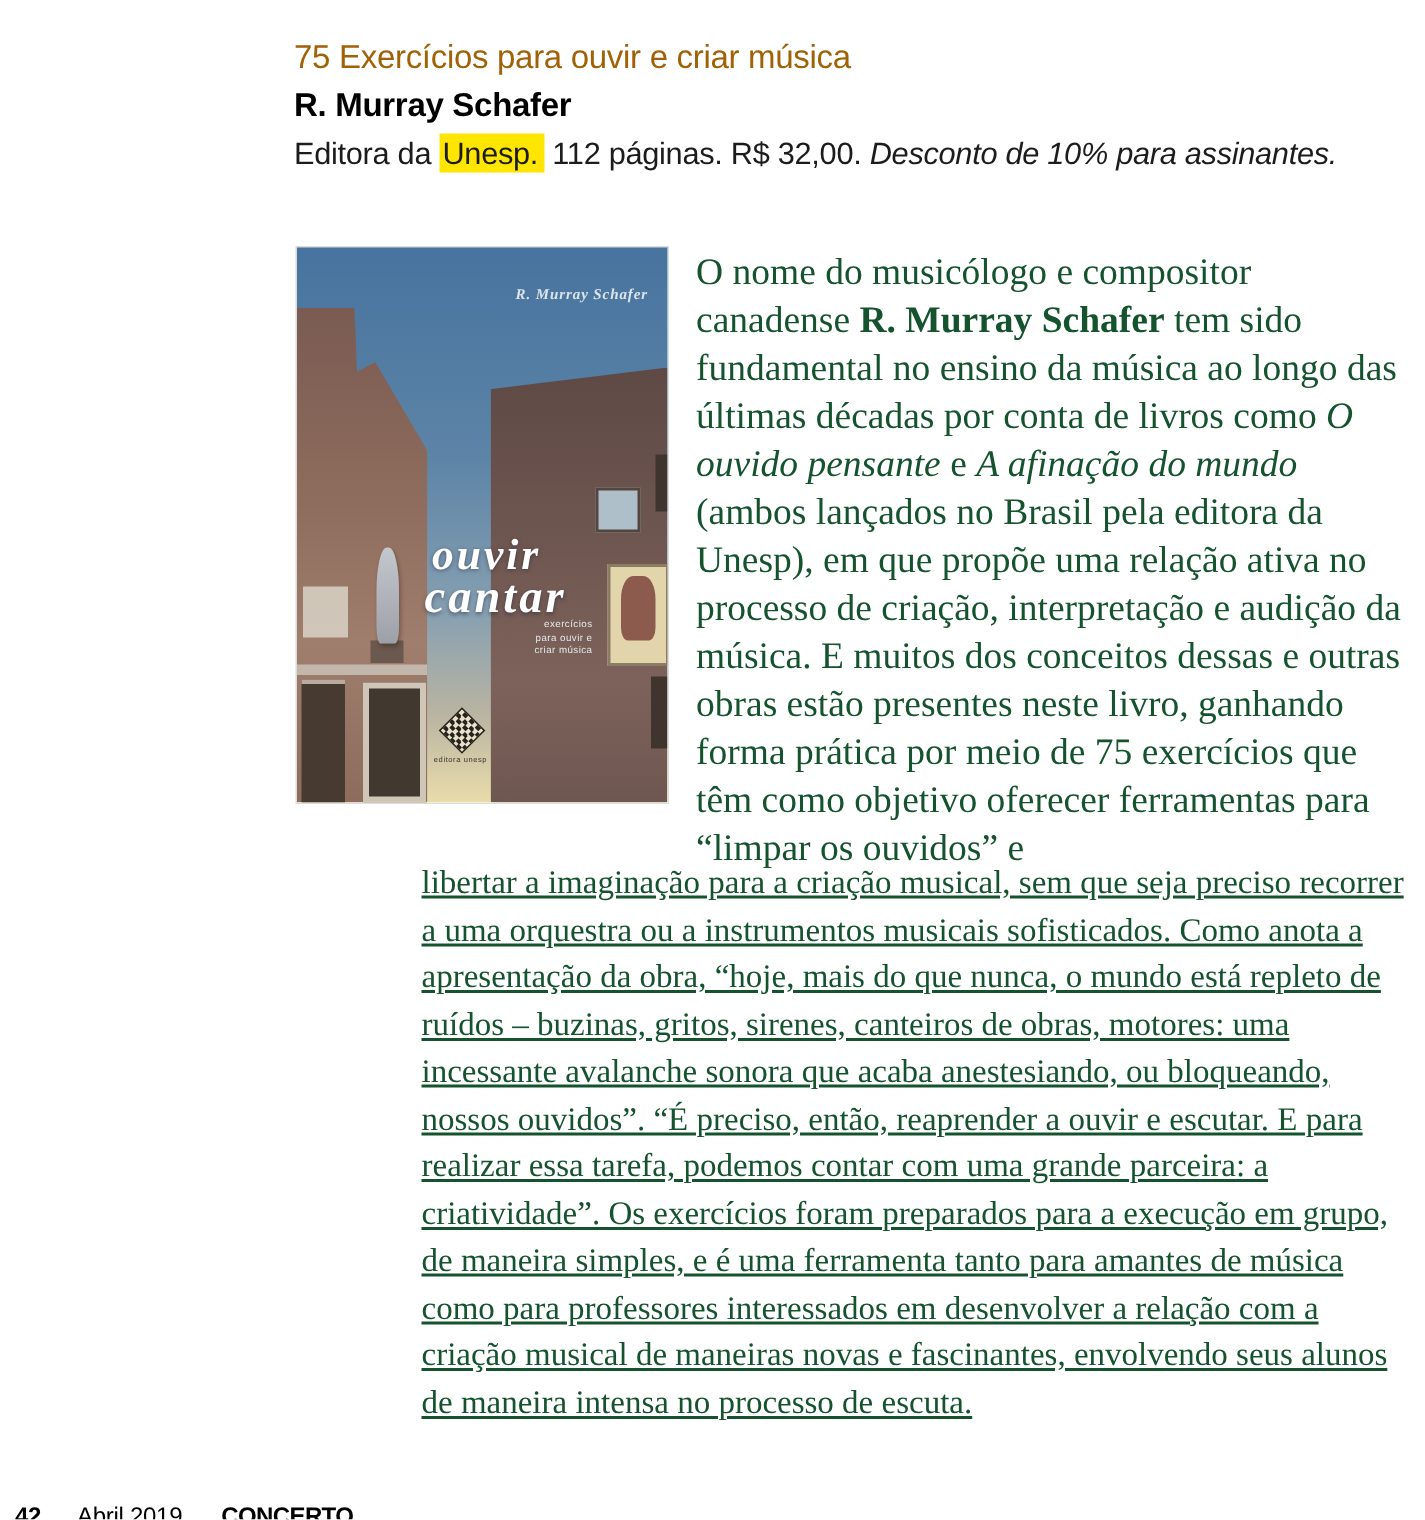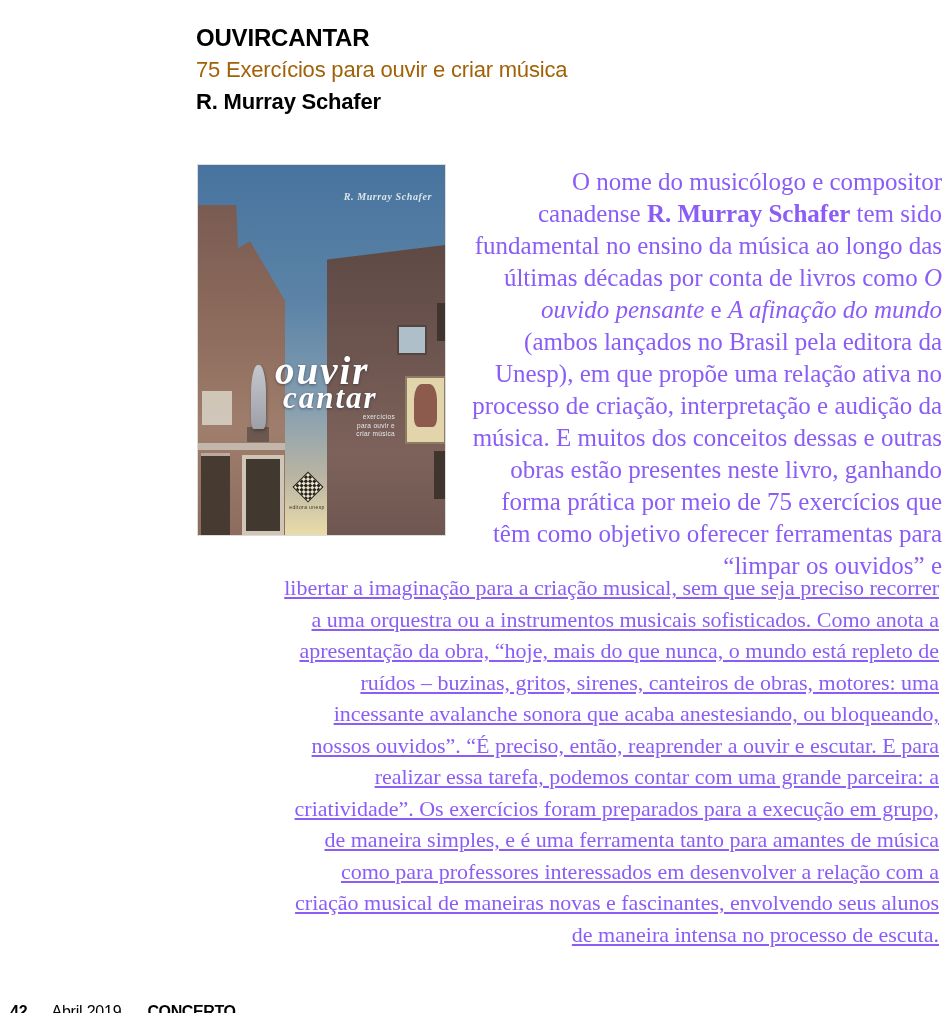--- a/index.html
+++ b/index.html
@@ -48,62 +48,62 @@
   .win-ac     { position:absolute; left:70px; top:80px;  width:26px; height:26px; background:#aebfc9; border:2px solid #55453f; }
   .win-edge-a { position:absolute; left:110px; top:58px;  width:8px;  height:38px; background:#40342e; }
   .win-edge-b { position:absolute; left:107px; top:206px; width:11px; height:48px; background:#40342e; }
   .artwork    { position:absolute; left:78px; top:131px; width:37px; height:64px; background:#e2d4ab; border:2px solid #8d7c64; }
   .artwork-fig{ width:62%; height:68%; margin:16% auto 0; background:#8d5a4e; border-radius:35% 35% 20% 20%; }
   .cover-title {
     position:absolute; left:70px; top:192px; color:#ffffff;
     font-family:"Liberation Serif", serif; font-style:italic; font-weight:bold;
     text-shadow:0 1px 3px rgba(35,35,55,.55); letter-spacing:2px;
   }
-  .cover-title .t1 { font-size:39px; line-height:27px; margin-left:7px;font-style:italic; }
+  .cover-title .t1 { font-size:29px; line-height:27px; margin-left:20px;font-style:italic; }
   .cover-title .t2 { font-size:31px; line-height:28px; margin-left:15px;text-align:center; }
   .cover-subtitle {
     position:absolute; left:157px; top:248px; width:40px; text-align:right;
     font-size:6.5px; line-height:8.5px; color:#e6e9ec; letter-spacing:0.3px;
     font-family:"Liberation Sans", sans-serif;
   }
   .unesp-logo {
     position:absolute; left:99px; top:311px; width:20px; height:20px;
     transform:rotate(45deg); border:1px solid #26231e;
     background:conic-gradient(#26231e 0 25%, #e9e1c9 0 50%, #26231e 0 75%, #e9e1c9 0);
     background-size:6px 6px;
   }
   .logo-caption {
     position:absolute; left:86px; top:339px; width:46px; text-align:center;
     font-size:5px; line-height:6px; color:#3a332c; letter-spacing:0.4px;
   }
 
   
   .body-col, .body-full {
-    font-family:"Liberation Serif", serif; color:#8b5cf6; text-align:right;
+    font-family:"Liberation Serif", serif; color:#14532d; text-align:left;
   }
   .body-col  { position:absolute; left:464px; top:166px; width:478px; font-size:25px; line-height:32px; }
   .body-full { position:absolute; left:281px; top:572px; width:658px; font-size:22px; line-height:31.5px;text-decoration:underline; }
   .body-col b { font-weight:bold; }
   .body-col i { font-style:italic; }
 
   
   .page-footer { position:absolute; left:10px; top:1003px; font-size:16px; color:#000000; letter-spacing:-0.2px; }
   .page-footer .pg-num { font-weight:bold; margin-right:24px; }
   .page-footer .issue  { margin-right:26px; }
   .page-footer .mag    { font-weight:bold; letter-spacing:-0.4px; }
 </style>
 </head>
 <body>
 
 <div class="page">
 
   <header class="review-header">
-    <div class="review-title">OUVIRCANTAR</div>
     <div class="review-subtitle">75 Exercícios para ouvir e criar música</div>
     <div class="review-author">R. Murray Schafer</div>
+    <div class="pub-info"><span>Editora da </span><mark class="hl">Unesp.</mark><span> 112 páginas. R$ 32,00. </span><em>Desconto de 10% para assinantes.</em></div>
   </header>
 
   <div class="cover">
     <div class="cover-author">R. Murray Schafer</div>
 
     <div class="bldg-left">
       <div class="win-light"></div>
       <div class="cornice"></div>
       <div class="win-dark-a"></div>
       <div class="win-sash"></div>

